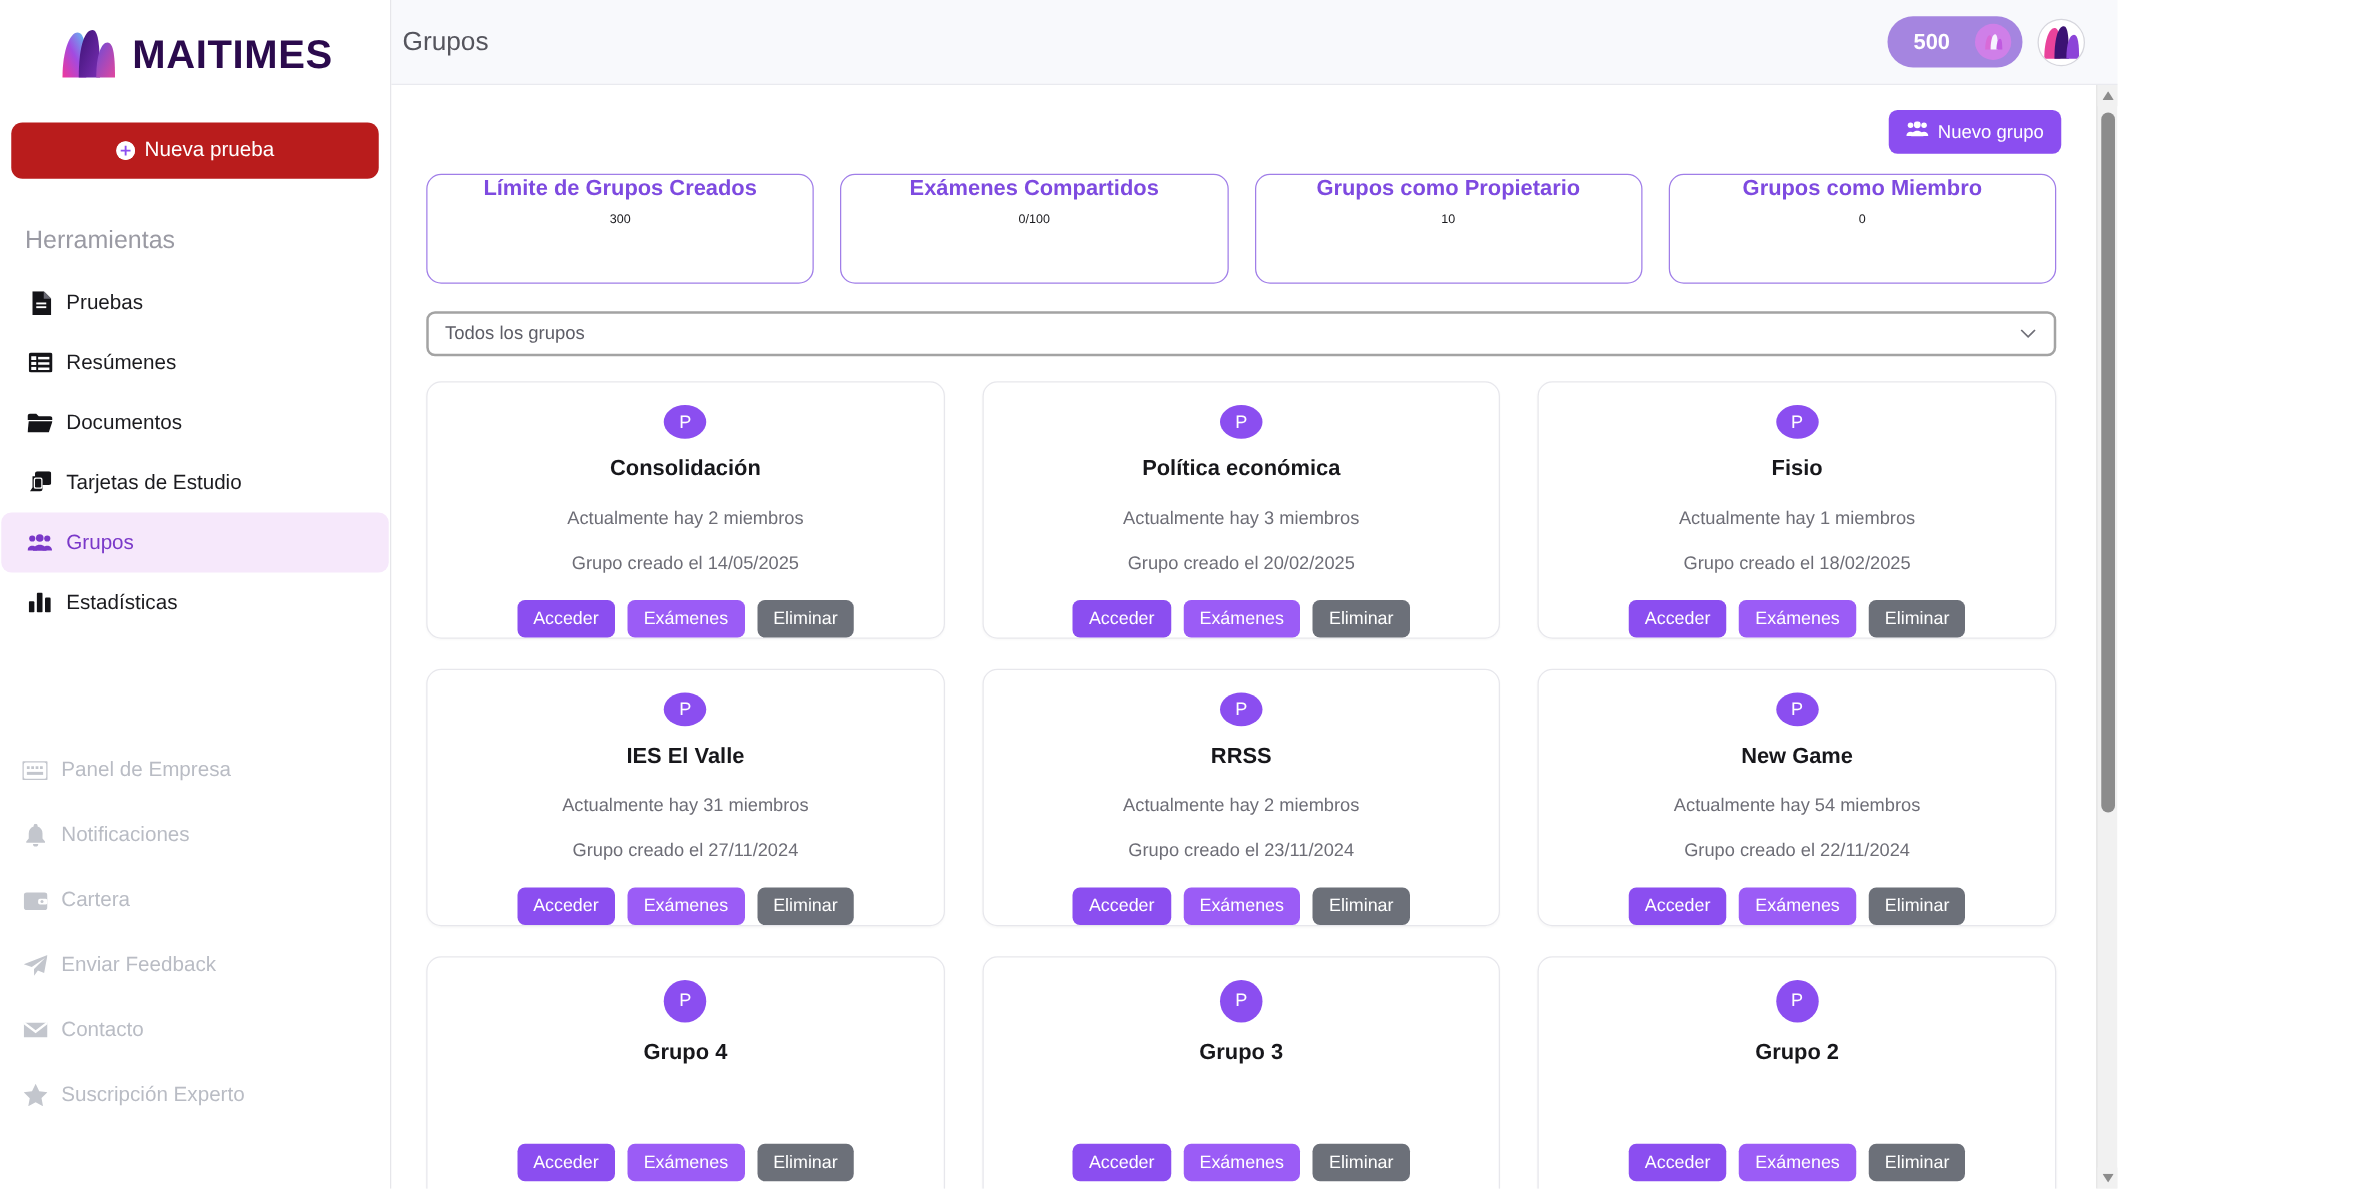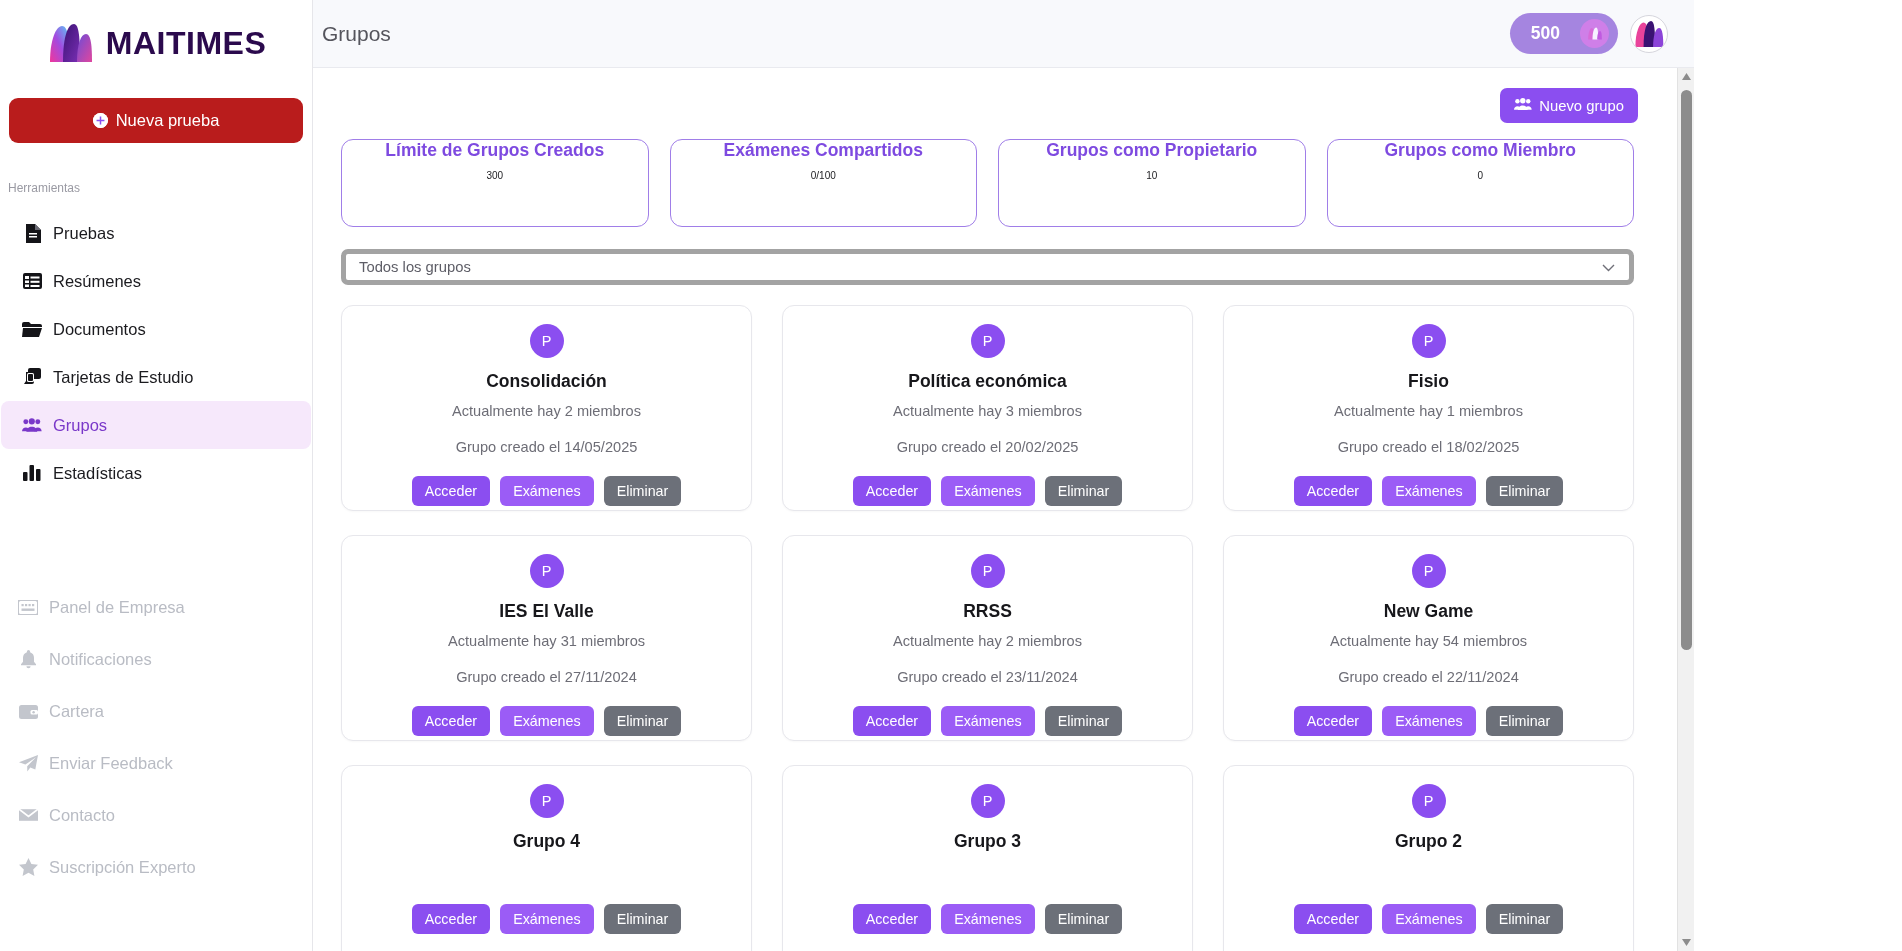--- a/index.html
+++ b/index.html
@@ -45,22 +45,22 @@
   }
   .plus-circle {
     width: 15px; height: 15px; border-radius: 50%;
     background: #fff; color: #8b4ef0;
     font-size: 14px; line-height: 13px; text-align: center;
     font-weight: bold;
     display:flex;align-items:center;justify-content:center;
   }
   .plus-circle svg { display:block; }
   .section-label {
-    margin: 38px 0 0 8px;
-    font-size: 12px; color: #9a9aa3;
+    margin: 38px 0 0 20px;
+    font-size: 20px; color: #9a9aa3;
   }
   .nav { margin-top: 14px; display: flex; flex-direction: column; }
   .nav-item {
     height: 48px;
     display: flex; align-items: center;
     gap: 11px;
     padding-left: 21px;
     font-size: 16.5px;
     color: #1b1b1f;
     cursor: pointer;
@@ -145,21 +145,21 @@
     align-items: center; justify-content: flex-start;
     gap: 9px;
   }
   .stat-title { font-size: 17.5px; font-weight: bold; color: #7e4ae0; }
   .stat-value { font-size: 10px; color: #1b1b1f; }
 
   .filter-select {
     margin-top: 22px;
     width: 100%;
     height: 36px;
-    border: 5px solid #a3a3a3;
+    border: 2px solid #a3a3a3;
     border-radius: 7px;
     background: #fff;
     display: flex; align-items: center; justify-content: space-between;
     padding: 0 14px 0 13px;
     font-size: 14.8px; color: #5d5d66;
     cursor: pointer;
   }
 
   .cards-grid {
     margin-top: 20px;
@@ -176,21 +176,21 @@
     padding-top: 18px;
     box-shadow: 0 1px 2px rgba(0,0,0,0.03);
   }
   .gc-avatar {
     width: 34px; height: 34px; border-radius: 50%;
     background: #8b4ef0; color: #fff;
     font-size: 14.5px;
     display:flex;align-items:center;justify-content:center;
   }
   .gc-title { margin-top: 13px; font-size: 17.5px; font-weight: bold; color: #17171b; }
-  .gc-line { margin-top: 11px; font-size: 14.6px; color: #6d6d76; }
+  .gc-line { margin-top: 22px; font-size: 14.6px; color: #6d6d76; }
   .gc-line.second { margin-top: 20px; }
   .gc-btns { margin-top: 21px; display: flex; gap: 10px; }
   .btn {
     height: 30px; border: none; border-radius: 6px;
     font-size: 14.3px; color: #fff; cursor: pointer;
     padding: 0 13px;
     font-family: inherit;
   }
   .btn.acceder { background: #8b4ef0; }
   .btn.examenes { background: #9b5cf6; }
@@ -209,21 +209,21 @@
     display: flex; align-items: center; justify-content: center;
     background: #f1f1f1;
   }
   .sb-arrow.bottom { position: absolute; bottom: 0; left: 0; }
   .sb-thumb {
     position: absolute;
     left: 3px; top: 22px;
     width: 11px; height: 560px;
     background: #8c8c8c; border-radius: 6px;
   }
-  .content-inner { position: relative; height: 100%; padding-right: 28px; }
+  .content-inner { position: relative; height: 100%; padding-right: 17px; }
 </style>
 </head>
 <body>
 
 <div class="app">
 
   <aside class="sidebar">
     <div class="logo-row">
       <span class="logo-mark">
         <svg class="logo-mark" viewBox="0 0 50 46">

